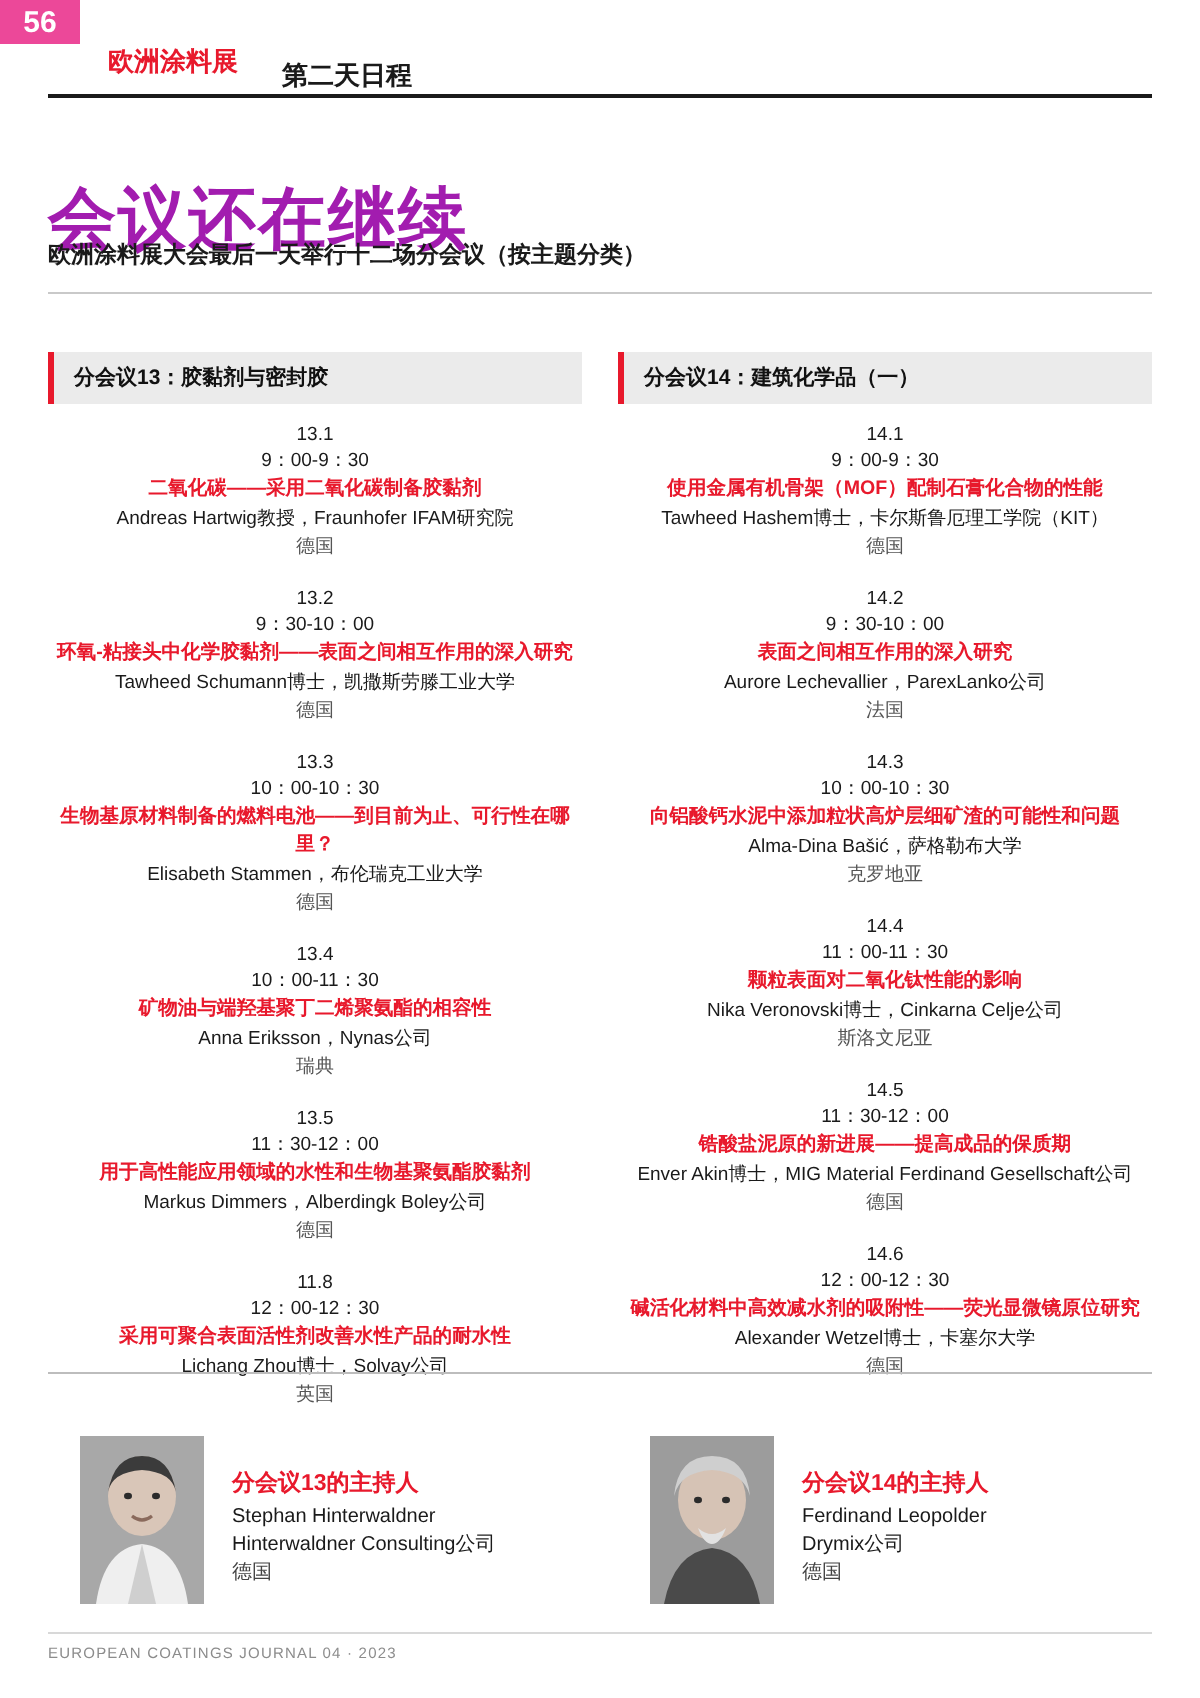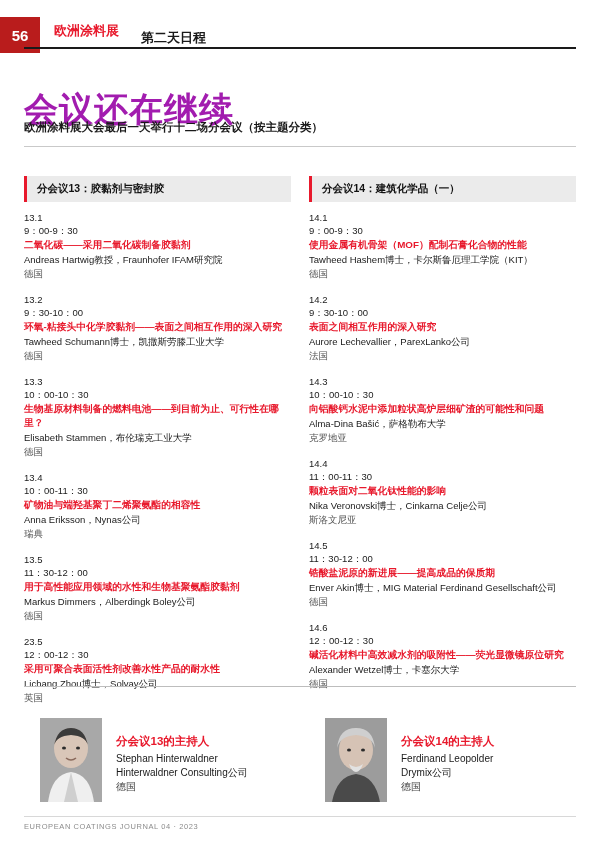--- a/index.html
+++ b/index.html
@@ -23,29 +23,28 @@
   .topbar {
     position: absolute;
     left: 0; top: 0;
     width: 100%;
     height: 47px;
     display: flex;
     align-items: flex-start;
   }
   .pagenum {
     width: 40px;
-    height: 36px;
-    background: #b91c1c;
+    height: 22px;
+    background: #ec4899;
     color: #ffffff;
     font-size: 15px;
     font-weight: bold;
     display: flex;
     align-items: center;
     justify-content: center;
-    margin-top: 17px;
   }
   .kicker {
     color: #e8192c;
     font-size: 13px;
     font-weight: bold;
     margin: 17px 0 0 14px;
     line-height: 27px;
   }
   .kicker2 {
     color: #1a1a1a;
@@ -99,21 +98,21 @@
   .session-head {
     background: #ebebeb;
     padding: 6px 8px 6px 10px;
     font-size: 10.5px;
     font-weight: bold;
     color: #111;
     border-left: 3px solid #e8192c;
     margin-bottom: 9px;
     margin-top: 24px;
   }
-  .entry { margin-bottom: 13px; }
+  .entry { margin-bottom: 13px; text-align: center; }
   .entry .code {
     font-size: 9.5px;
     color: #1a1a1a;
     line-height: 13px;
   }
   .entry .time {
     font-size: 9.5px;
     color: #1a1a1a;
     line-height: 13px;
   }
@@ -249,21 +248,21 @@
 
       <div class="entry">
         <div class="code">13.5</div>
         <div class="time">11：30-12：00</div>
         <div class="title">用于高性能应用领域的水性和生物基聚氨酯胶黏剂</div>
         <div class="speaker">Markus Dimmers，Alberdingk Boley公司</div>
         <div class="country">德国</div>
       </div>
 
       <div class="entry">
-        <div class="code">23.5</div>
+        <div class="code">11.8</div>
         <div class="time">12：00-12：30</div>
         <div class="title">采用可聚合表面活性剂改善水性产品的耐水性</div>
         <div class="speaker">Lichang Zhou博士，Solvay公司</div>
         <div class="country">英国</div>
       </div>
     </div>
 
     <div class="col">
       <div class="session-head">分会议14：建筑化学品（一）</div>
 

